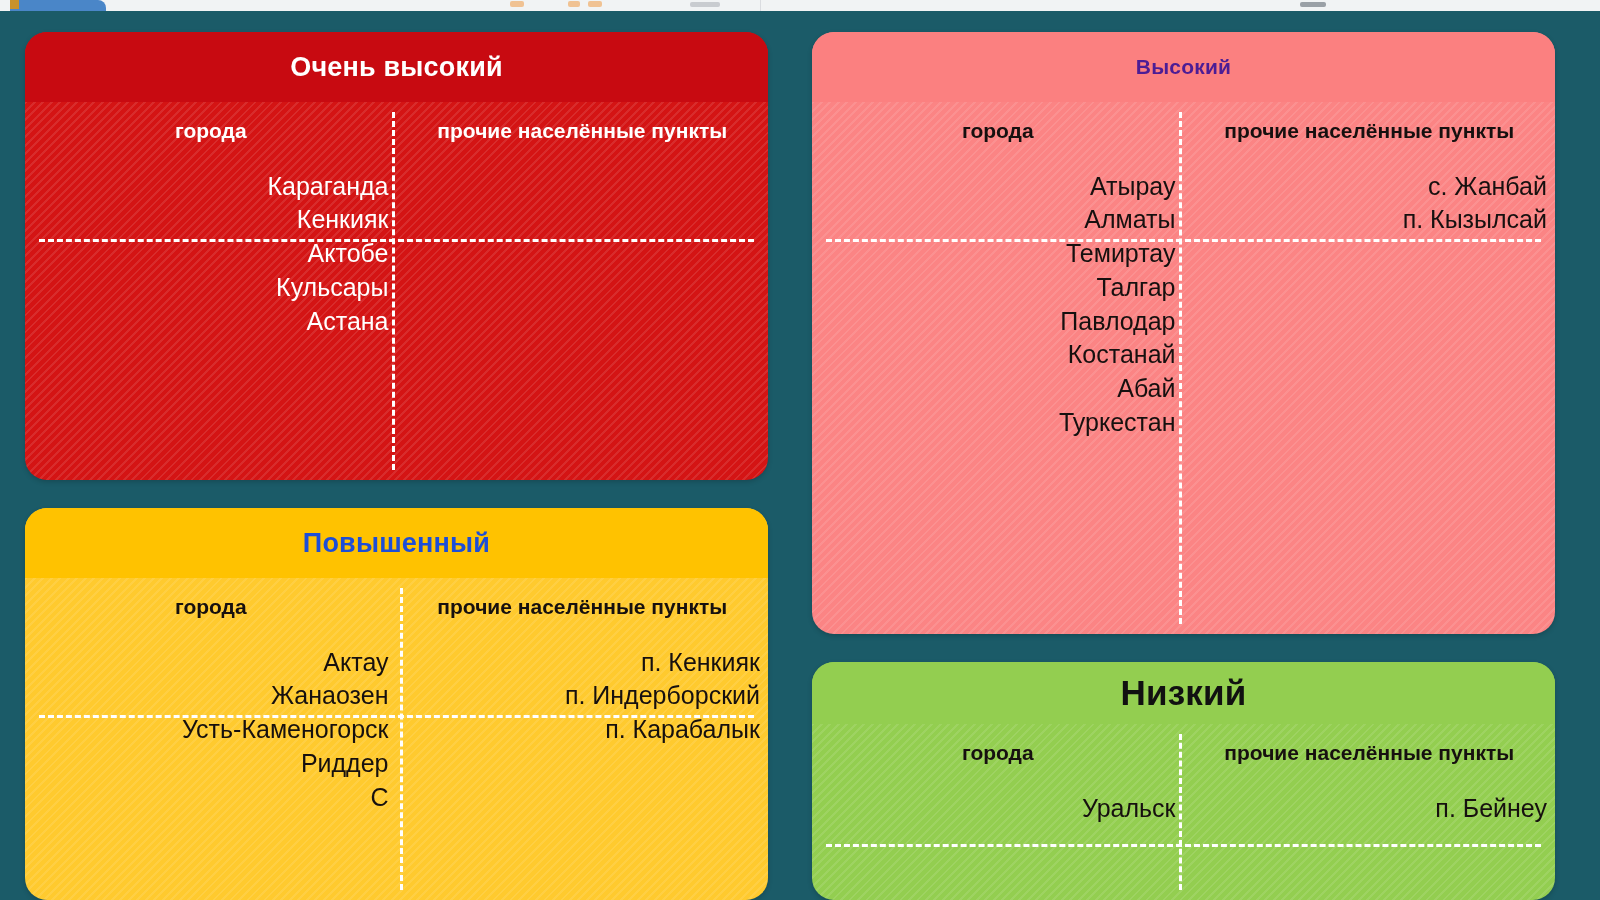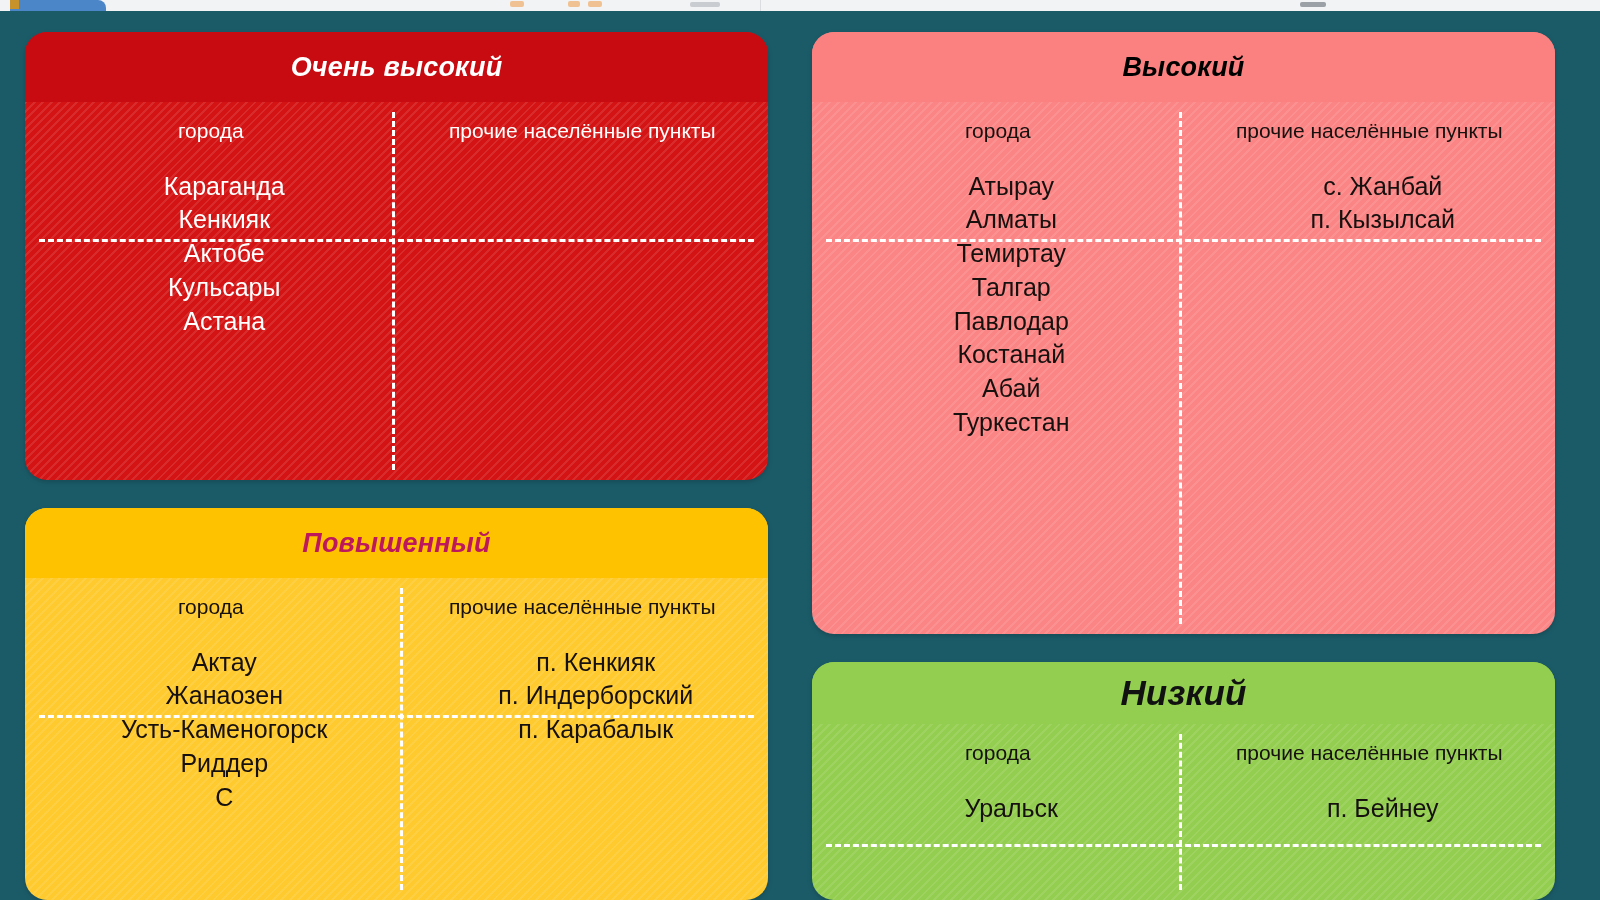--- a/index.html
+++ b/index.html
@@ -79,21 +79,20 @@
     overflow: hidden;
     box-shadow: 0 2px 5px rgba(0,0,0,.18);
   }
   .card-header {
     text-align: center;
     font-weight: bold;
     letter-spacing: .2px;
     display: flex;
     align-items: center;
     justify-content: center;
-    font-style: italic;
   }
   .card-body {
     position: relative;
     height: calc(100% - var(--hdr, 70px));
   }
 
   
   .card-body::before {
     content: "";
     position: absolute;
@@ -116,27 +115,27 @@
     height: 100%;
     display: grid;
     grid-template-columns: 1fr 1fr;
     grid-template-rows: auto 1fr;
   }
   .col-head {
     display: flex;
     align-items: center;
     justify-content: center;
     text-align: right;
-    font-weight: normal;
+    font-weight: bold;
     line-height: 1.22;
     padding: 16px 14px 14px;
     box-sizing: border-box;
   }
   .cell-list {
-    text-align: center;
+    text-align: right;
     line-height: 1.35;
     padding: 12px 8px 8px;
     box-sizing: border-box;
     margin-left: 27px;
   }
   .cell-list .row-item {
     display: block;
     white-space: nowrap;
   }
 
@@ -179,38 +178,38 @@
 
   
   #card-high {
     left: 812px; top: 32px;
     width: 743px; height: 602px;
     background: #fb8484;
   }
   #card-high .card-header {
     height: 70px;
     background: #fb8080;
-    color: #000000;
-    font-size: 27px;
+    color: #4c1d95;
+    font-size: 21px;
   }
   #card-high .card-body { --hdr: 70px; color: #16100f; font-size: 25px; }
   #card-high .col-head { font-size: 21px; }
   #card-high .hrule { top: 137px; }
   #card-high .vrule { left: 367px; }
 
   
   #card-elevated {
     left: 25px; top: 508px;
     width: 743px; height: 392px;
     background: #ffca2e;
   }
   #card-elevated .card-header {
     height: 70px;
     background: #ffc200;
-    color: #be185d;
+    color: #1d4ed8;
     font-size: 27px;
   }
   #card-elevated .card-body { --hdr: 70px; color: #16100f; font-size: 25px; }
   #card-elevated .col-head { font-size: 21px; }
   #card-elevated .hrule { top: 137px; }
   #card-elevated .vrule { left: 375px; }
 
   
   #card-low {
     left: 812px; top: 662px;

